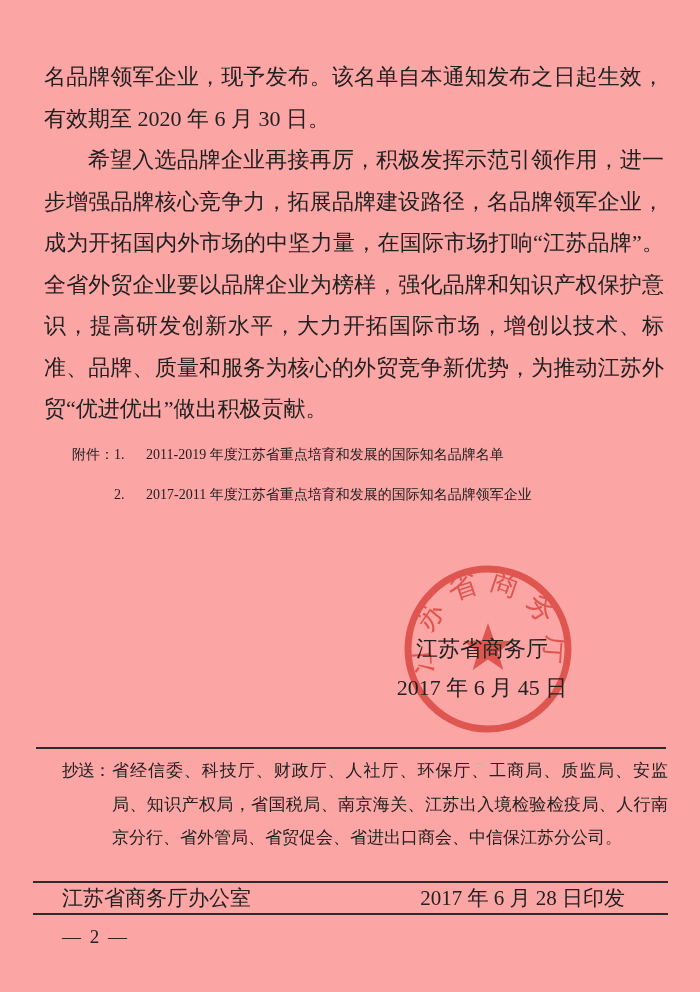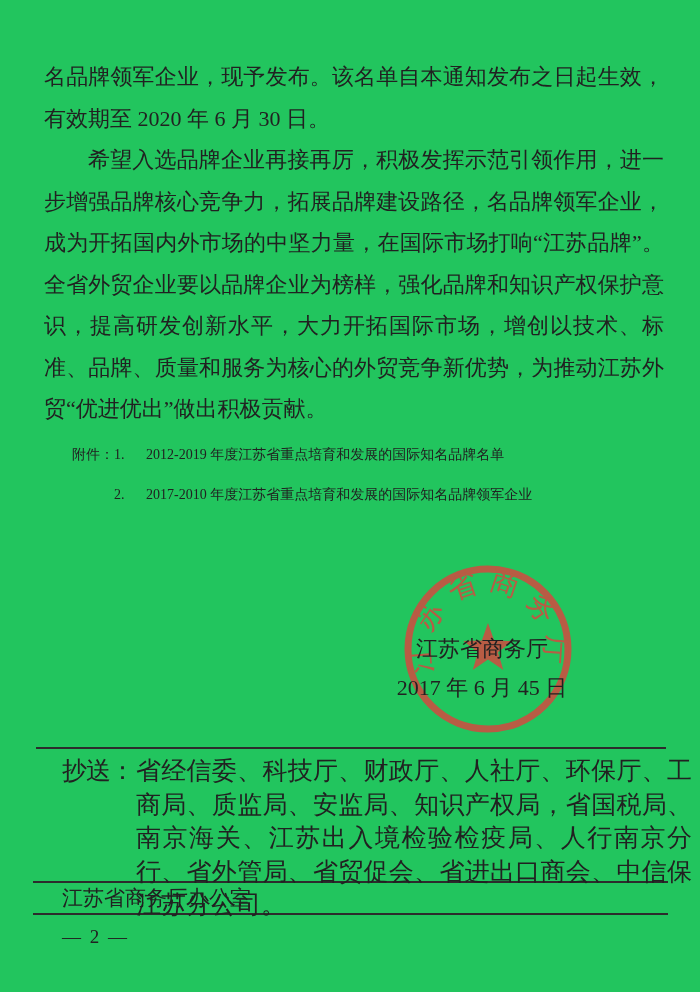--- a/index.html
+++ b/index.html
@@ -2,21 +2,21 @@
 <html><head>
 <meta charset="utf-8">
 <style>
   html, body { margin: 0; padding: 0; }
   body { background: #e8e8e8; }
   .page {
     position: relative;
     width: 700px;
     height: 992px;
     margin: 0 auto;
-    background: #22c55e;
+    background: #fca5a5;
     overflow: hidden;
     font-family: "Liberation Serif", "DejaVu Serif", serif;
     color: #212121;
   }
   
   .content {
     position: absolute;
     left: 44px;
     top: 56px;
     width: 620px;
@@ -71,21 +71,21 @@
   .rule-a { left: 36px;  right: 34px; top: 747px; }
   .rule-b { left: 33px;  right: 32px; top: 881px; }
   .rule-c { left: 33px;  right: 32px; top: 913px; }
 
   
   .cc {
     position: absolute;
     left: 62px;
     top: 754px;
     display: flex;
-    font-size: 25px;
+    font-size: 17px;
     line-height: 33.5px;
     z-index: 1;
   }
   .cc-label { white-space: nowrap; flex-shrink: 0; letter-spacing: -1px; padding-right: 2px; }
   .cc-text { width: 556px; text-align: justify; }
 
   
   .footer-row {
     position: absolute;
     left: 62px;
@@ -114,25 +114,25 @@
 
   <div class="content">
     <p>名品牌领军企业，现予发布。该名单自本通知发布之日起生效，有效期至 2020 年 6 月 30 日。</p>
     <p class="indent">希望入选品牌企业再接再厉，积极发挥示范引领作用，进一步增强品牌核心竞争力，拓展品牌建设路径，名品牌领军企业，成为开拓国内外市场的中坚力量，在国际市场打响“江苏品牌”。全省外贸企业要以品牌企业为榜样，强化品牌和知识产权保护意识，提高研发创新水平，大力开拓国际市场，增创以技术、标准、品牌、质量和服务为核心的外贸竞争新优势，为推动江苏外贸“优进优出”做出积极贡献。</p>
 
     <div class="attach">
       <span class="attach-label">附件：</span>
       <div class="attach-items">
         <div class="attach-item">
           <span class="attach-num">1.</span>
-          <span class="attach-text">2012-2019 年度江苏省重点培育和发展的国际知名品牌名单</span>
+          <span class="attach-text">2011-2019 年度江苏省重点培育和发展的国际知名品牌名单</span>
         </div>
         <div class="attach-item">
           <span class="attach-num">2.</span>
-          <span class="attach-text">2017-2010 年度江苏省重点培育和发展的国际知名品牌领军企业</span>
+          <span class="attach-text">2017-2011 年度江苏省重点培育和发展的国际知名品牌领军企业</span>
         </div>
       </div>
     </div>
   </div>
 
   <div class="stamp">
     <svg viewBox="0 0 178 178" width="178" height="178">
       <circle cx="89" cy="89" r="80" fill="none" stroke="#d9453f" stroke-width="7"></circle>
       <path id="seal-arc" d="M 36.4 113.5 A 58 58 0 1 1 141.6 113.5" fill="none"></path>
       <text font-size="29" fill="#d9453f" letter-spacing="9" font-family="Liberation Serif, DejaVu Serif, serif">
@@ -151,19 +151,20 @@
 
   <div class="cc">
     <span class="cc-label">抄送：</span>
     <span class="cc-text">省经信委、科技厅、财政厅、人社厅、环保厅、工商局、质监局、安监局、知识产权局，省国税局、南京海关、江苏出入境检验检疫局、人行南京分行、省外管局、省贸促会、省进出口商会、中信保江苏分公司。</span>
   </div>
 
   <div class="rule rule-b"></div>
 
   <div class="footer-row">
     <span>江苏省商务厅办公室</span>
+    <span>2017 年 6 月 28 日印发</span>
   </div>
 
   <div class="rule rule-c"></div>
 
   <div class="page-num">— 2 —</div>
 
 </div>
 
 </body></html>

